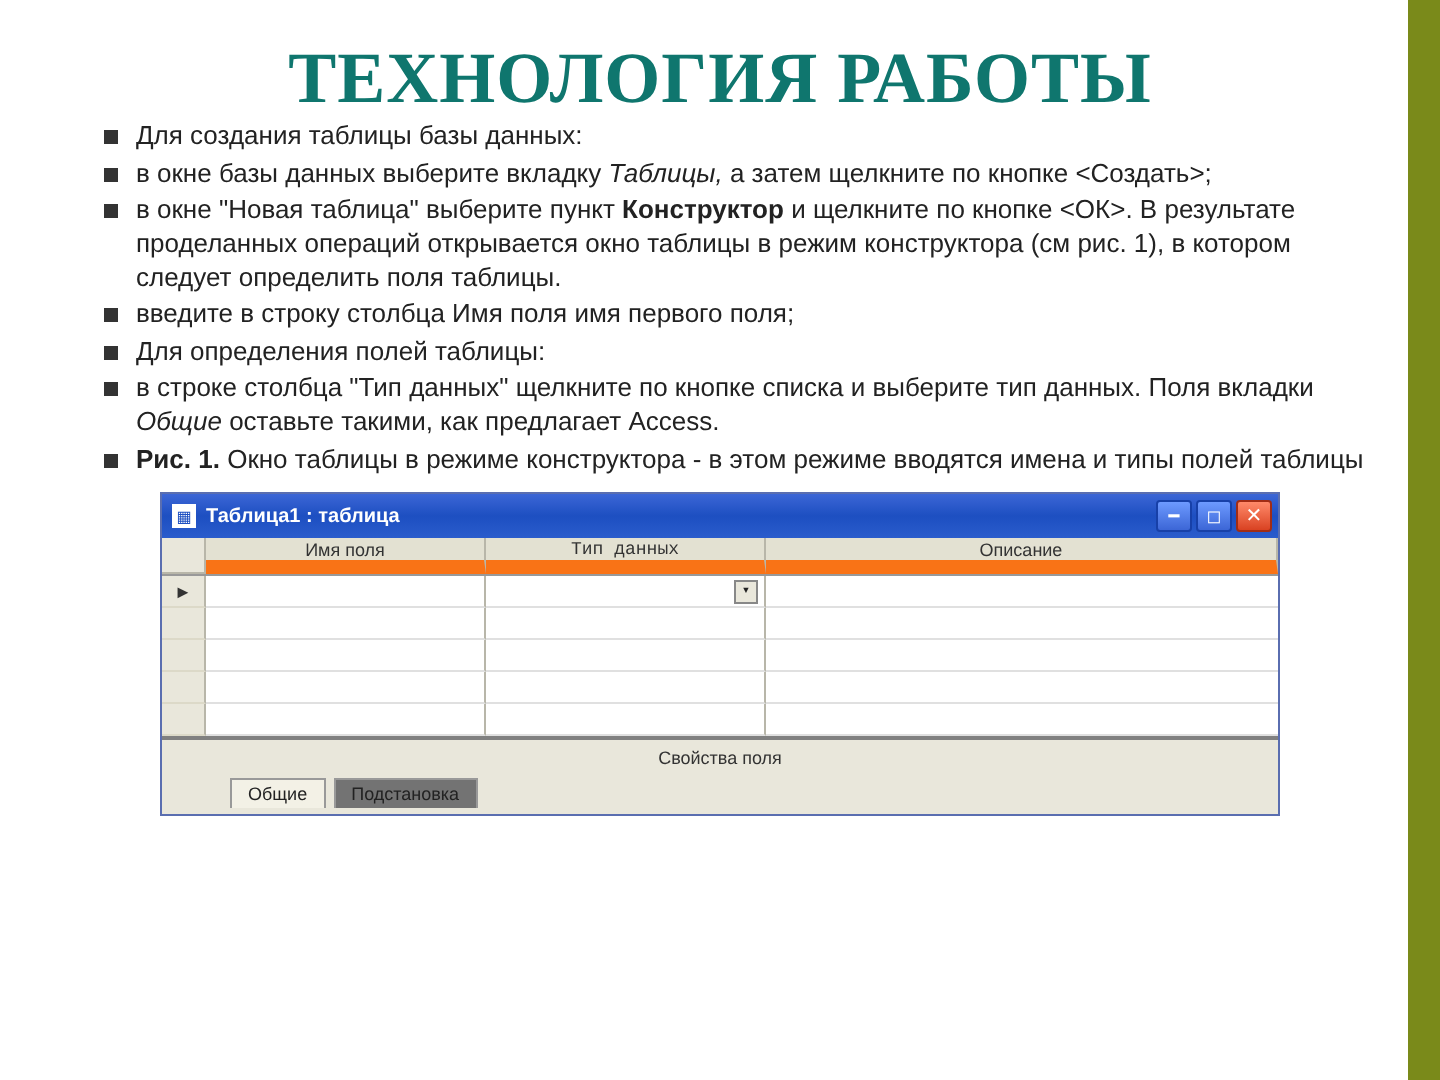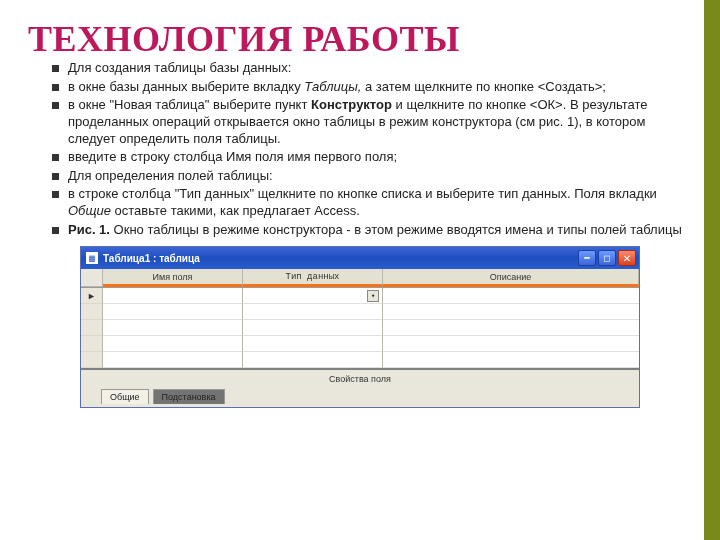--- a/index.html
+++ b/index.html
@@ -11,22 +11,23 @@
     font-size: 13px;
     color: #222;
     overflow: hidden;
     position: relative;
   }
   .slide { padding: 18px 28px 10px 28px; }
   h1.title {
     font-family: "Times New Roman", serif;
     font-size: 36px;
     font-weight: bold;
-    color: #be185d;
+    color: #0f766e;
     letter-spacing: 0.5px;
+    text-align: center;
   }
   ul.bullets {
     list-style: none;
     margin-top: 0;
     padding-left: 24px;
   }
   ul.bullets li {
     position: relative;
     padding-left: 16px;
     margin-bottom: 2px;
@@ -70,33 +71,33 @@
     background: linear-gradient(to bottom,#6d9aff,#3c66d6);
     border: 1px solid #1740a8; border-radius: 2px;
     display: inline-flex; align-items: center; justify-content: center;
     color: #fff; font-size: 9px;
   }
   .wbtn.close { background: linear-gradient(to bottom,#ff8a6a,#d94222); border-color:#a12c14; font-size:10px; }
   .grid-head { display:flex; border-bottom:1px solid #999; background:#e9e7db; }
   .rowhdr-cell, .rowhdr, .cell { border-right:1px solid #b8b6a9; }
   .rowhdr-cell { width:22px; height:18px; background:#e9e7db; border-bottom:1px solid #b8b6a9; }
   .colh { height:18px; display:flex; align-items:center; justify-content:center;
-          background:#e3e1d2; border-bottom:3px solid #f97316; border-right:1px solid #b8b6a9;
+          background:#e3e1d2; border-bottom:7px solid #f97316; border-right:1px solid #b8b6a9;
           color:#333; font-size:9px; }
   .c1 { width:140px; } .c2 { width:140px;font-family:Liberation Mono, monospace; } .c3 { flex:1; }
   .rows { background:#fff; }
   .row { display:flex; height:16px; }
   .rowhdr { width:22px; background:#e9e7db; border-bottom:1px solid #dcd9c8;
             display:flex; align-items:center; justify-content:center; font-size:9px; color:#333;}
   .cell { border-bottom:1px solid #e0e0e0; background:#fff; font-size:9px; padding:0 3px;
           display:flex; align-items:center; }
   .cell.c3 { border-right:none; }
   .cell .dd { margin-left:auto; width:12px; height:12px; background:#e9e7db; border:1px solid #888;
               display:flex; align-items:center; justify-content:center; font-size:7px; }
-  .bottombar { border-top:2px solid #808080; padding:4px 6px; background:#e9e7db; }
+  .bottombar { border-top:2px solid #808080; padding:4px 20px; background:#e9e7db; }
   .section-label { text-align:center; font-size:9px; color:#333; margin-bottom:4px; }
   .tabs { display:flex; gap:4px; padding-left:14px; }
   .tab { padding:2px 8px; background:#737373; border:1px solid #999; border-bottom:none;
          font-size:9px; position:relative; top:1px; }
   .tab.active { background:#f3f1e6; }
   .accent { position:absolute; top:0; right:0; width:16px; height:540px; background:#7a8a1a; }
 </style>
 </head>
 <body>
 

